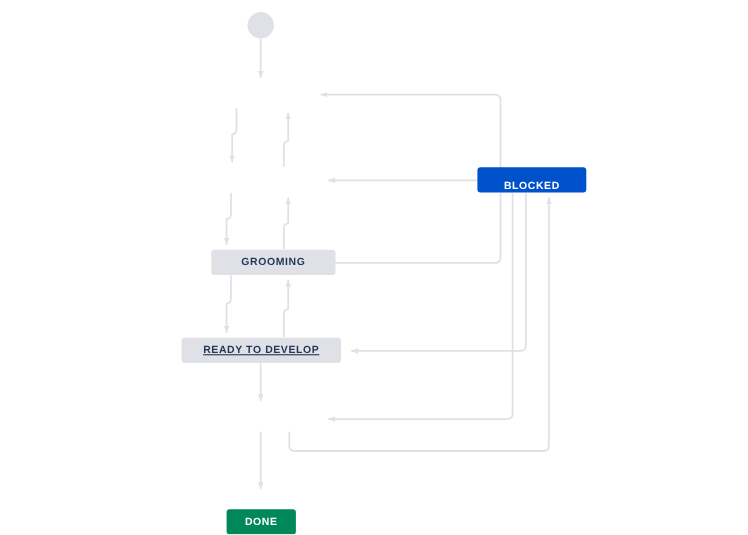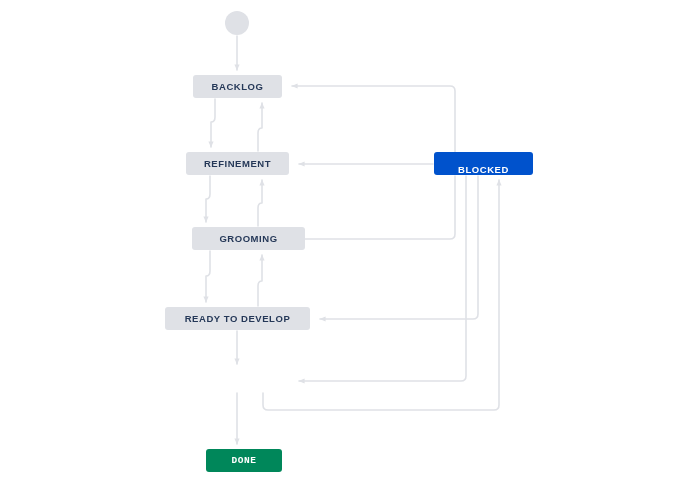--- a/index.html
+++ b/index.html
@@ -102,38 +102,32 @@
       <path d="M478,176 L478,314 Q478,319 473,319 L320,319"></path>
 
       <path d="M466,176 L466,376 Q466,381 461,381 L299,381"></path>
 
       <path d="M263,393 L263,405 Q263,410 268,410 L494,410 Q499,410 499,405 L499,180"></path>
     </g>
   </svg>
 
   <div class="start-node" style="left:225px; top:11px; width:24px; height:24px;"></div>
 
-  <div class="node node-status" style="left:193px; top:75px; width:89px; height:23px;">
-    <span>BACKLOG</span>
-  </div>
 
-  <div class="node node-status" style="left:186px; top:152px; width:103px; height:23px;">
-    <span>REFINEMENT</span>
-  </div>
 
   <div class="node node-status" style="left:192px; top:227px; width:113px; height:23px;">
     <span>GROOMING</span>
   </div>
 
-  <div class="node node-status" style="left:165px; top:307px; width:145px; height:23px;">
+  <div class="node node-status" style="left:165px; top:307px; width:145px; height:23px;text-decoration:underline;">
     <span>READY TO DEVELOP</span>
   </div>
 
 
   <div class="node node-blocked" style="left:434px; top:152px; width:99px; height:23px;align-items:flex-end;">
     <span>BLOCKED</span>
   </div>
 
-  <div class="node node-done" style="left:206px; top:449px; width:76px; height:23px;font-family:Liberation Mono, monospace;">
+  <div class="node node-done" style="left:206px; top:463px; width:63px; height:23px;">
     <span>DONE</span>
   </div>
 
 </div>
 
 </body></html>

